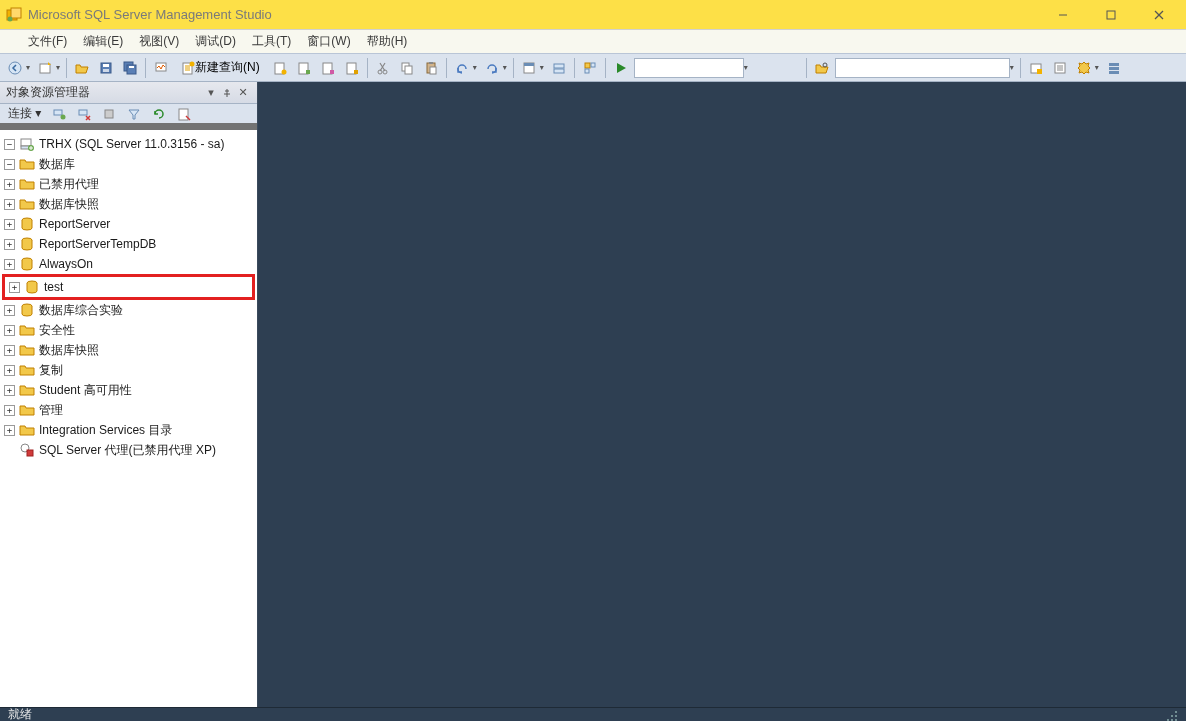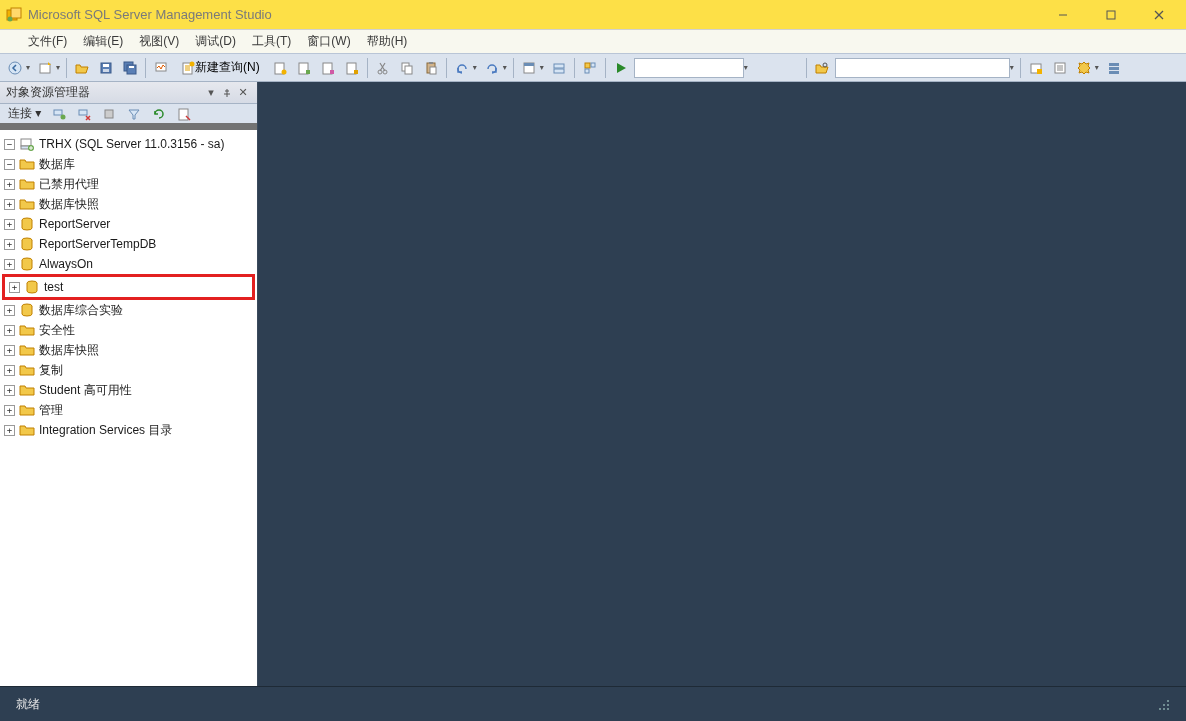--- a/index.html
+++ b/index.html
@@ -46,21 +46,21 @@
 .tree .expander.blank { border: none; background: transparent; }
 .tree .t-icon { width: 16px; height: 16px; margin-right: 4px; flex-shrink: 0; }
 .tree .t-label { color: #1a1a1a; text-align: center; }
 .indent-1 { padding-left: 14px; }
 .indent-2 { padding-left: 28px; }
 .highlight-box { border: 3px solid #e32020; margin: 0 2px; }
 
 .dark-area { flex: 1; background: #2e3f52; }
 
 
-.statusbar { height: 35px; background: #2e3f52; color: #e8e8e8; display: flex; align-items: center; padding: 0 16px; border-top: 1px solid #1e2a36; justify-content: space-between; }
+.statusbar { height: 14px; background: #2e3f52; color: #e8e8e8; display: flex; align-items: center; padding: 0 8px; border-top: 1px solid #1e2a36; justify-content: space-between; }
 .statusbar .grip { width: 14px; height: 14px; }
 
 
 svg { display: block; }
 </style>
 </head>
 <body>
 
 <div class="titlebar">
   <span class="app-icon">
@@ -498,20 +498,32 @@
                 <div class="node indent-1">
               <span class="expander">+</span>
               <span class="t-icon">
                     <svg width="16" height="16">
                       <path d="M1 4 L6 4 L7 6 L15 6 L15 13 L1 13 Z" fill="#f2c84a" stroke="#c08000"></path>
                     </svg>
                   </span>
               <span class="t-label">Integration Services 目录</span>
             </div>
               </li>
+            <li>
+                <div class="node indent-1">
+              <span class="expander blank"></span>
+              <span class="t-icon">
+                    <svg width="16" height="16">
+                      <circle cx="6" cy="6" r="4" fill="#fff" stroke="#888"></circle>
+                      <rect x="8" y="8" width="6" height="6" fill="#d03a3a" stroke="#a02020"></rect>
+                    </svg>
+                  </span>
+              <span class="t-label">SQL Server 代理(已禁用代理 XP)</span>
+            </div>
+              </li>
           </ul>
         </li>
       </ul>
     </div>
   </div>
   <div class="dark-area"></div>
 </div>
 
 <div class="statusbar">
   <span>就绪</span>

